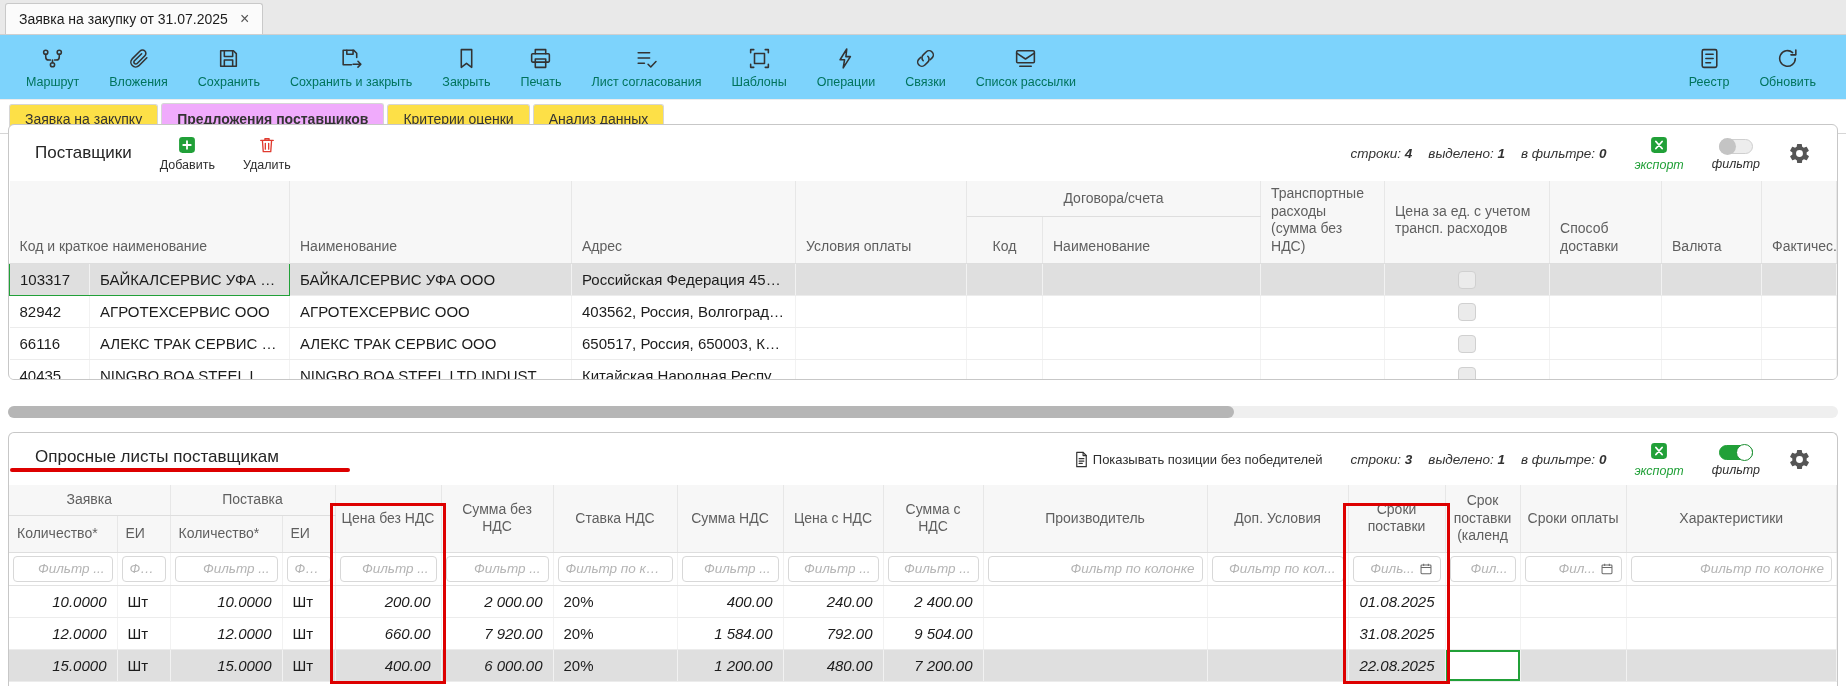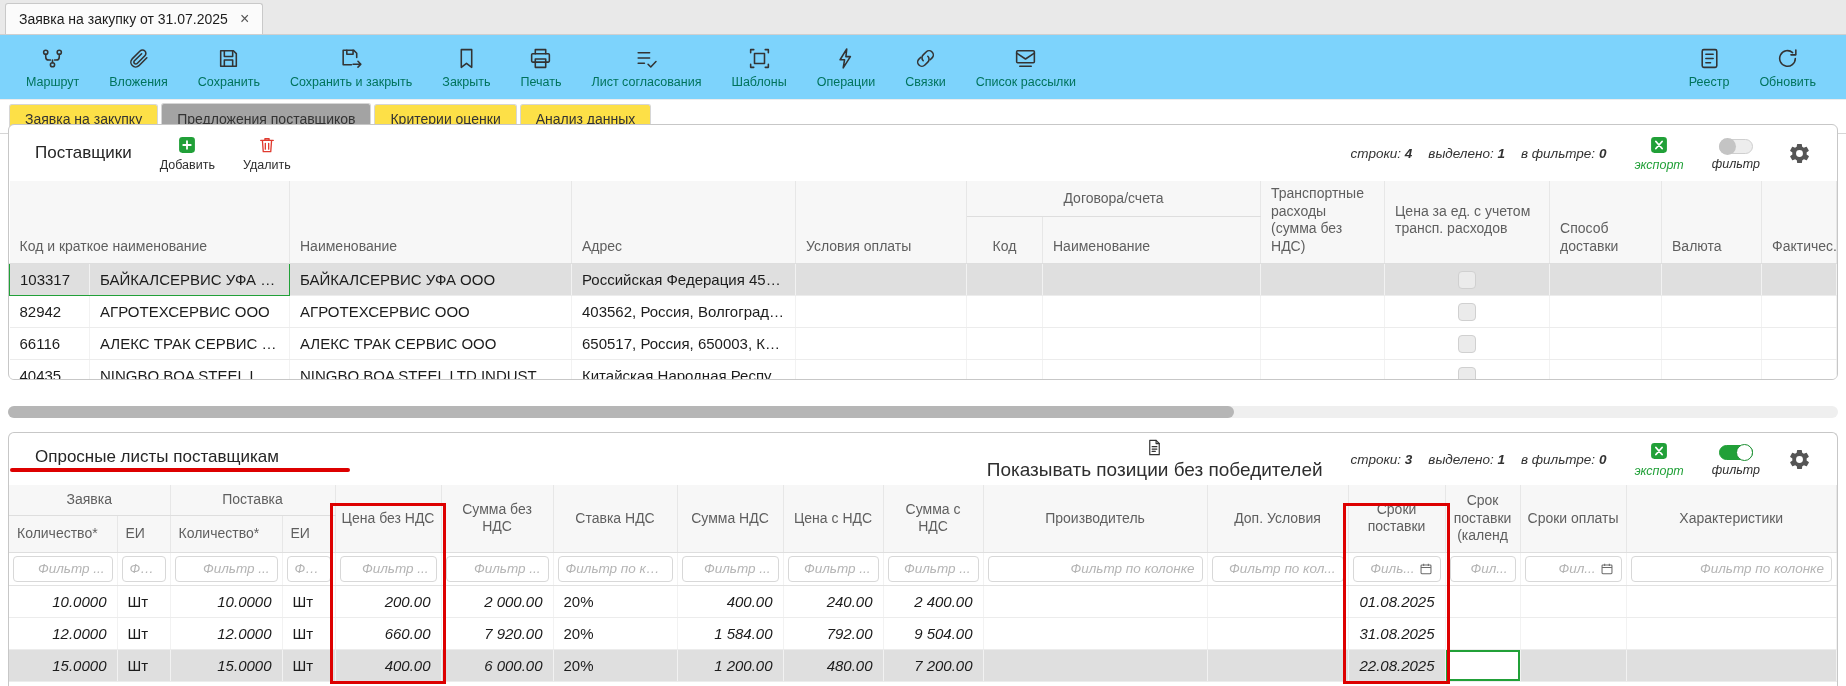--- a/index.html
+++ b/index.html
@@ -15,21 +15,21 @@
   .toolbar { height:65px; display:flex; align-items:center; padding:0 30px 0 26px; background:#7dd3fc; border-bottom:1px solid #ececec; }
   .tb-group { display:flex; gap:30px; align-items:flex-start; }
   .ml-auto { margin-left:auto; }
   .tb-item { display:flex; flex-direction:column; align-items:center; gap:4px; cursor:pointer; }
   .tb-item svg { width:25px; height:25px; fill:none; stroke:#333; stroke-width:1.5; stroke-linecap:round; stroke-linejoin:round; }
   .tb-label { font-size:12.5px; color:#00735c; white-space:nowrap; }
 
   
   .navtabs { display:flex; align-items:flex-end; height:34px; padding:0 9px; border-bottom:1px solid #d6d6d6; background:#fff; }
   .navtab { border:1px solid #d6d6d6; border-bottom:none; border-radius:3px 3px 0 0; background:#fde047; height:29px; line-height:28px; padding:0 15px; font-size:14px; color:#333; margin-right:3px; cursor:pointer; white-space:nowrap; }
-  .navtab.active { background:#a3a3a3; font-weight:normal; height:31px; line-height:30px; margin-bottom:-1px; }
+  .navtab.active { background:#f0abfc; font-weight:bold; height:31px; line-height:30px; margin-bottom:-1px; }
 
   
   .panel { position:absolute; left:8px; right:8px; background:#fff; border:1px solid #c7c7c7; border-radius:6px; overflow:hidden; }
   #panel-suppliers { top:124px; height:256px; }
   #panel-questionnaires { top:432px; height:254px; border-bottom:none; border-radius:6px 6px 0 0; }
 
   .panel-head { display:flex; align-items:center; padding:0 26px; gap:28px; }
   #panel-suppliers .panel-head { height:56px; }
   #panel-questionnaires .panel-head { height:52px; }
   .panel-title { font-size:17px; color:#262626; white-space:nowrap; }
@@ -46,21 +46,21 @@
 
   .toggle { width:34px; height:15px; border-radius:8px; background:#ededed; border:1px solid #cfcfcf; position:relative; margin-top:3px; }
   .toggle .knob { width:17px; height:17px; border-radius:50%; position:absolute; top:-2px; }
   .toggle.off .knob { left:-1px; background:#c4c4c4; }
   .toggle.on { background:#21a038; border-color:#21a038; }
   .toggle.on .knob { right:-1px; background:#fff; border:1px solid #1b8e31; }
 
   .gear-btn { cursor:pointer; display:flex; align-items:center; }
   .gear-btn svg { width:23px; height:23px; }
 
-  .showpos { display:flex; flex-direction:column; align-items:center; gap:2px; font-size:19px; color:#2e2e2e; cursor:pointer; white-space:nowrap; }
+  .showpos { display:flex; flex-direction:row; align-items:center; gap:2px; font-size:13px; color:#2e2e2e; cursor:pointer; white-space:nowrap; }
   .showpos svg { width:19px; height:19px; fill:none; stroke:#333; stroke-width:1.5; stroke-linecap:round; stroke-linejoin:round; }
 
   
   table { width:100%; border-collapse:collapse; table-layout:fixed; }
   th { background:#f7f7f7; color:#5f5f5f; font-weight:normal; font-size:14px; text-align:left; vertical-align:bottom; padding:4px 10px 8px; border-right:1px solid #e7e7e7; border-bottom:1px solid #dedede; overflow:hidden; line-height:1.25; }
   td { height:32px; font-size:15px; color:#1c1c1c; padding:0 10px; border-bottom:1px solid #ececec; border-right:1px solid #f2f2f2; white-space:nowrap; overflow:hidden; text-overflow:ellipsis; background:#fff; }
   tr.sel td { background:#dfdfdf; }
   .num { text-align:right;font-style:italic; }
   th.grp { text-align:center; vertical-align:middle; padding:4px 6px; }
   th.mid { vertical-align:middle; }

